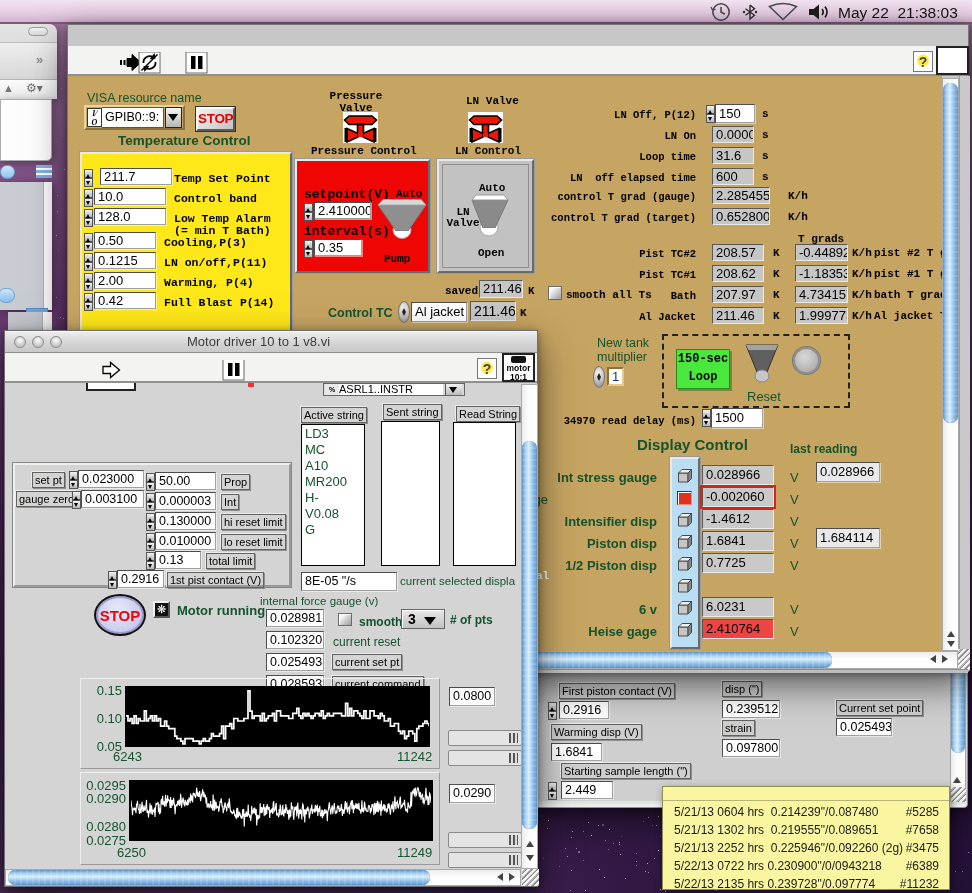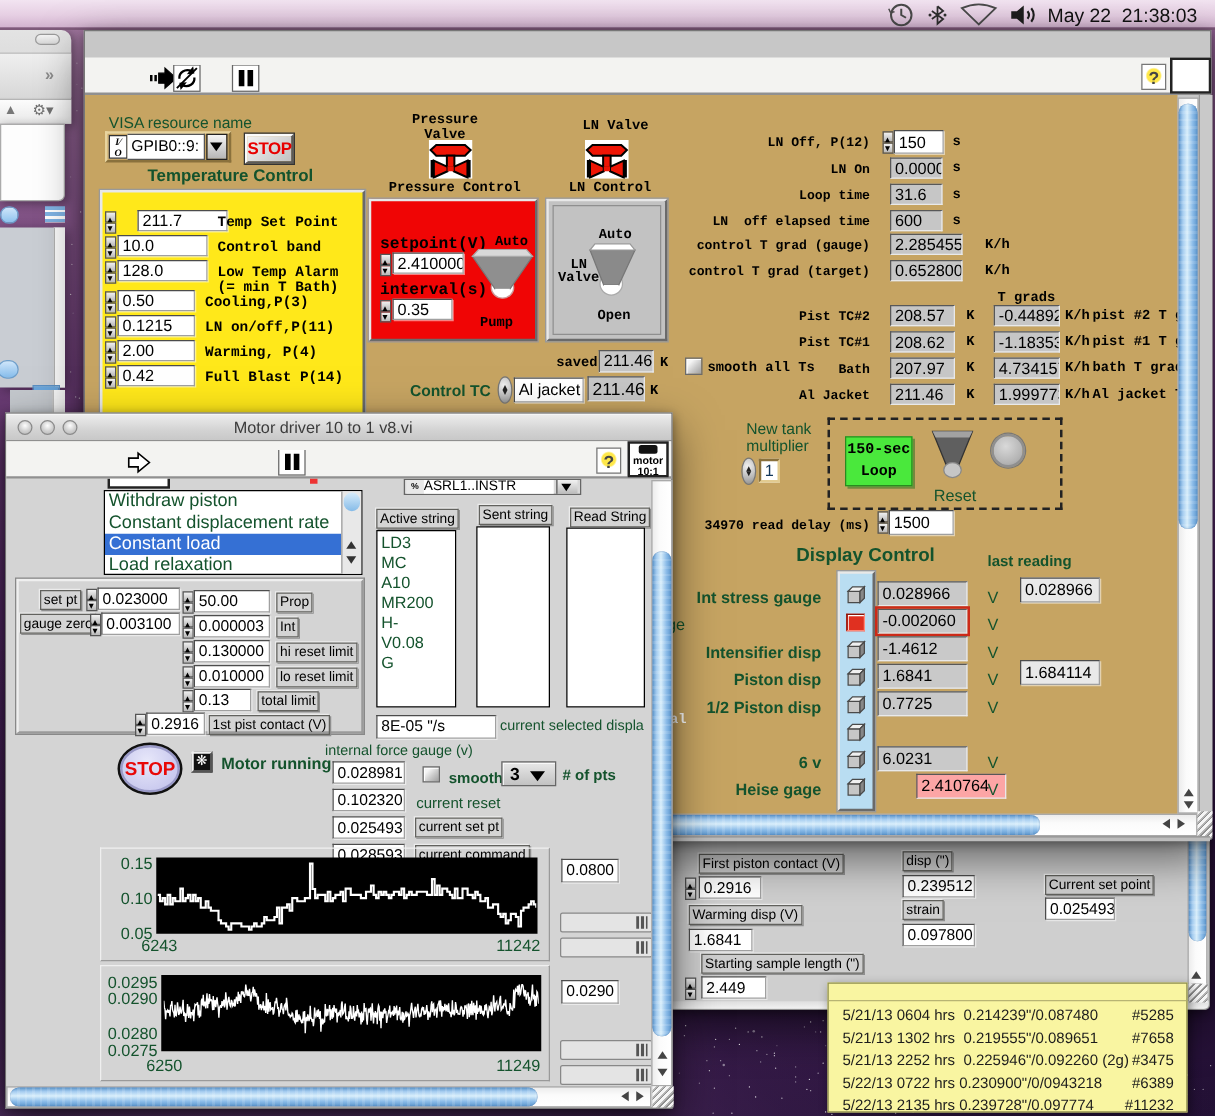--- a/index.html
+++ b/index.html
@@ -311,21 +311,21 @@
       <div class="abs" style="left:97px;top:31px;width:17px;height:21px;background:linear-gradient(#f5f5f5,#b5b5b5);border:1px solid #222">
         <span class="arr" style="left:2px;top:6px;border:5px solid transparent;border-top:7px solid #000"></span>
       </div>
       <div class="abs" style="left:128px;top:31px;width:39px;height:24px;background:linear-gradient(135deg,#f2f2f2,#c2c2c2);border:2px solid;border-color:#fafafa #5a5a5a #5a5a5a #fafafa;outline:1px solid #333;text-align:center;font-size:13.5px;font-weight:bold;color:#e80000;line-height:20px;letter-spacing:-0.3px">STOP</div>
       <div class="abs sans" style="left:50px;top:57px;font-size:13.5px;font-weight:bold">Temperature Control</div>
       <div class="abs" style="left:12px;top:76px;width:212px;height:252px;background:#ffe81a;border:2px solid;border-color:#e8e8e8 #6a6a6a #6a6a6a #e8e8e8;outline:1px solid #999"></div>
       <div class="sp" style="left:16px;top:93px">
         <b></b>
         <i></i>
       </div>
-      <div class="vb" style="left:42px;top:92px;width:72px;height:17px">211.7</div>
+      <div class="vb" style="left:32px;top:92px;width:72px;height:17px">211.7</div>
       <div class="abs mono" style="left:106px;top:96px;font-size:11.5px">Temp Set Point</div>
       <div class="sp" style="left:16px;top:113px">
         <b></b>
         <i></i>
       </div>
       <div class="vb" style="left:26px;top:112px;width:72px;height:17px">10.0</div>
       <div class="abs mono" style="left:106px;top:116px;font-size:11.5px">Control band</div>
       <div class="sp" style="left:16px;top:133px">
         <b></b>
         <i></i>
@@ -543,21 +543,21 @@
         <path d="M12 6 L15.5 2.5 L15.5 11.5 L12 15 Z" fill="#878787" stroke="#4a4a4a"></path>
       </svg>
       <div class="gb" style="left:634px;top:521px;width:72px;height:20px;line-height:18px;background:#c9c9c9;">6.0231</div>
       <div class="abs sans" style="left:722px;top:526px;font-size:13px">V</div>
       <div class="abs sans" style="left:389px;top:548px;width:200px;font-size:13px;font-weight:bold;text-align:right">Heise gage</div>
       <svg class="abs" style="left:608px;top:545px" width="18" height="18" viewBox="0 0 18 18">
         <path d="M2.5 6 L12 6 L12 15 L2.5 15 Z" fill="#c6c6c6" stroke="#4a4a4a"></path>
         <path d="M2.5 6 L6 2.5 L15.5 2.5 L12 6 Z" fill="#f0f0f0" stroke="#4a4a4a"></path>
         <path d="M12 6 L15.5 2.5 L15.5 11.5 L12 15 Z" fill="#878787" stroke="#4a4a4a"></path>
       </svg>
-      <div class="gb" style="left:634px;top:543px;width:72px;height:20px;line-height:18px;background:#fca5a5;margin-left:31px;">2.410764</div>
+      <div class="gb" style="left:634px;top:543px;width:72px;height:20px;line-height:18px;background:#ef4444;">2.410764</div>
       <div class="abs sans" style="left:722px;top:548px;font-size:13px">V</div>
       <div class="abs mono" style="left:468px;top:494px;font-size:11px;color:#fff">al</div>
       <div class="abs mono" style="left:464px;top:548px;font-size:11px;color:#fff">e</div>
  </div>
 
  <div class="sbtrack" style="left:874px;top:53px;width:17px;height:573px"></div>
  <div class="vthumb" style="left:875px;top:58px;width:15px;height:340px"></div>
  <div class="arr" style="left:879px;top:602px;border:4px solid transparent;border-bottom:6px solid #444"></div>
  <div class="arr" style="left:879px;top:616px;border:4px solid transparent;border-top:6px solid #444"></div>
  <div class="abs" style="left:891px;top:51px;width:11px;height:575px;background:#c9c9c9;border-left:1px solid #9a9a9a"></div>
@@ -593,30 +593,20 @@
 
  <div class="abs" style="left:0;top:52px;width:516px;height:486px;background:#d4d4d4;overflow:hidden">
 <div class="abs" style="left:81px;top:-6px;width:50px;height:14px;background:#fff;border:2px solid #222"></div>
       <div class="abs" style="left:318px;top:0px;width:142px;height:13px;background:#d9d9d9;border:1px solid #666"></div>
       <div class="abs" style="left:320px;top:1px;width:14px;height:11px;background:#e8e8e8;font-size:7px;line-height:11px;text-align:center;font-weight:bold">%</div>
       <div class="abs" style="left:334px;top:1px;width:104px;height:11px;background:#fff;font-size:11px;line-height:11px;overflow:hidden">ASRL1..INSTR</div>
       <div class="abs" style="left:440px;top:1px;width:17px;height:11px;background:linear-gradient(#f2f2f2,#bbb);border-left:1px solid #555">
         <span class="arr" style="position:absolute;left:3px;top:3px;border:4px solid transparent;border-top:6px solid #000"></span>
       </div>
       <div class="abs" style="left:243px;top:-2px;width:6px;height:6px;background:#e33"></div>
-      <div class="abs" style="left:78px;top:9px;width:207px;height:68px;background:#fff;border:1px solid #000">
-        <div class="abs sans" style="left:3px;top:0px;font-size:14.5px;line-height:17px;white-space:nowrap">Withdraw piston<br>Constant displacement rate</div>
-        <div class="abs" style="left:0;top:34px;width:189px;height:17px;background:#3570d4;color:#fff;font-size:14.5px;line-height:17px;padding-left:3px">Constant load</div>
-        <div class="abs sans" style="left:3px;top:51px;font-size:14.5px;line-height:17px">Load relaxation</div>
-        <div class="abs" style="right:0;top:0;width:16px;height:100%;background:#e8e8e8;border-left:1px solid #999">
-          <div class="abs" style="left:1px;top:1px;width:13px;height:15px;border-radius:7px;background:linear-gradient(#d8ecfa,#85bbe8)"></div>
-          <span class="arr" style="position:absolute;left:3px;top:36px;border:4px solid transparent;border-bottom:6px solid #333"></span>
-          <span class="arr" style="position:absolute;left:3px;top:52px;border:4px solid transparent;border-top:6px solid #333"></span>
-        </div>
-      </div>
       <div class="abs" style="left:8px;top:80px;width:278px;height:124px;border:2px solid;border-color:#efefef #9a9a9a #9a9a9a #efefef;outline:1px solid #888"></div>
       <div class="lb" style="left:27px;top:89px">set pt</div>
       <div class="sp" style="left:64px;top:88px">
         <b></b>
         <i></i>
       </div>
       <div class="vb" style="left:73px;top:87px;width:66px;height:18px">0.023000</div>
       <div class="lb" style="left:11px;top:108px">gauge zero</div>
       <div class="sp" style="left:67px;top:108px">
         <b></b>

